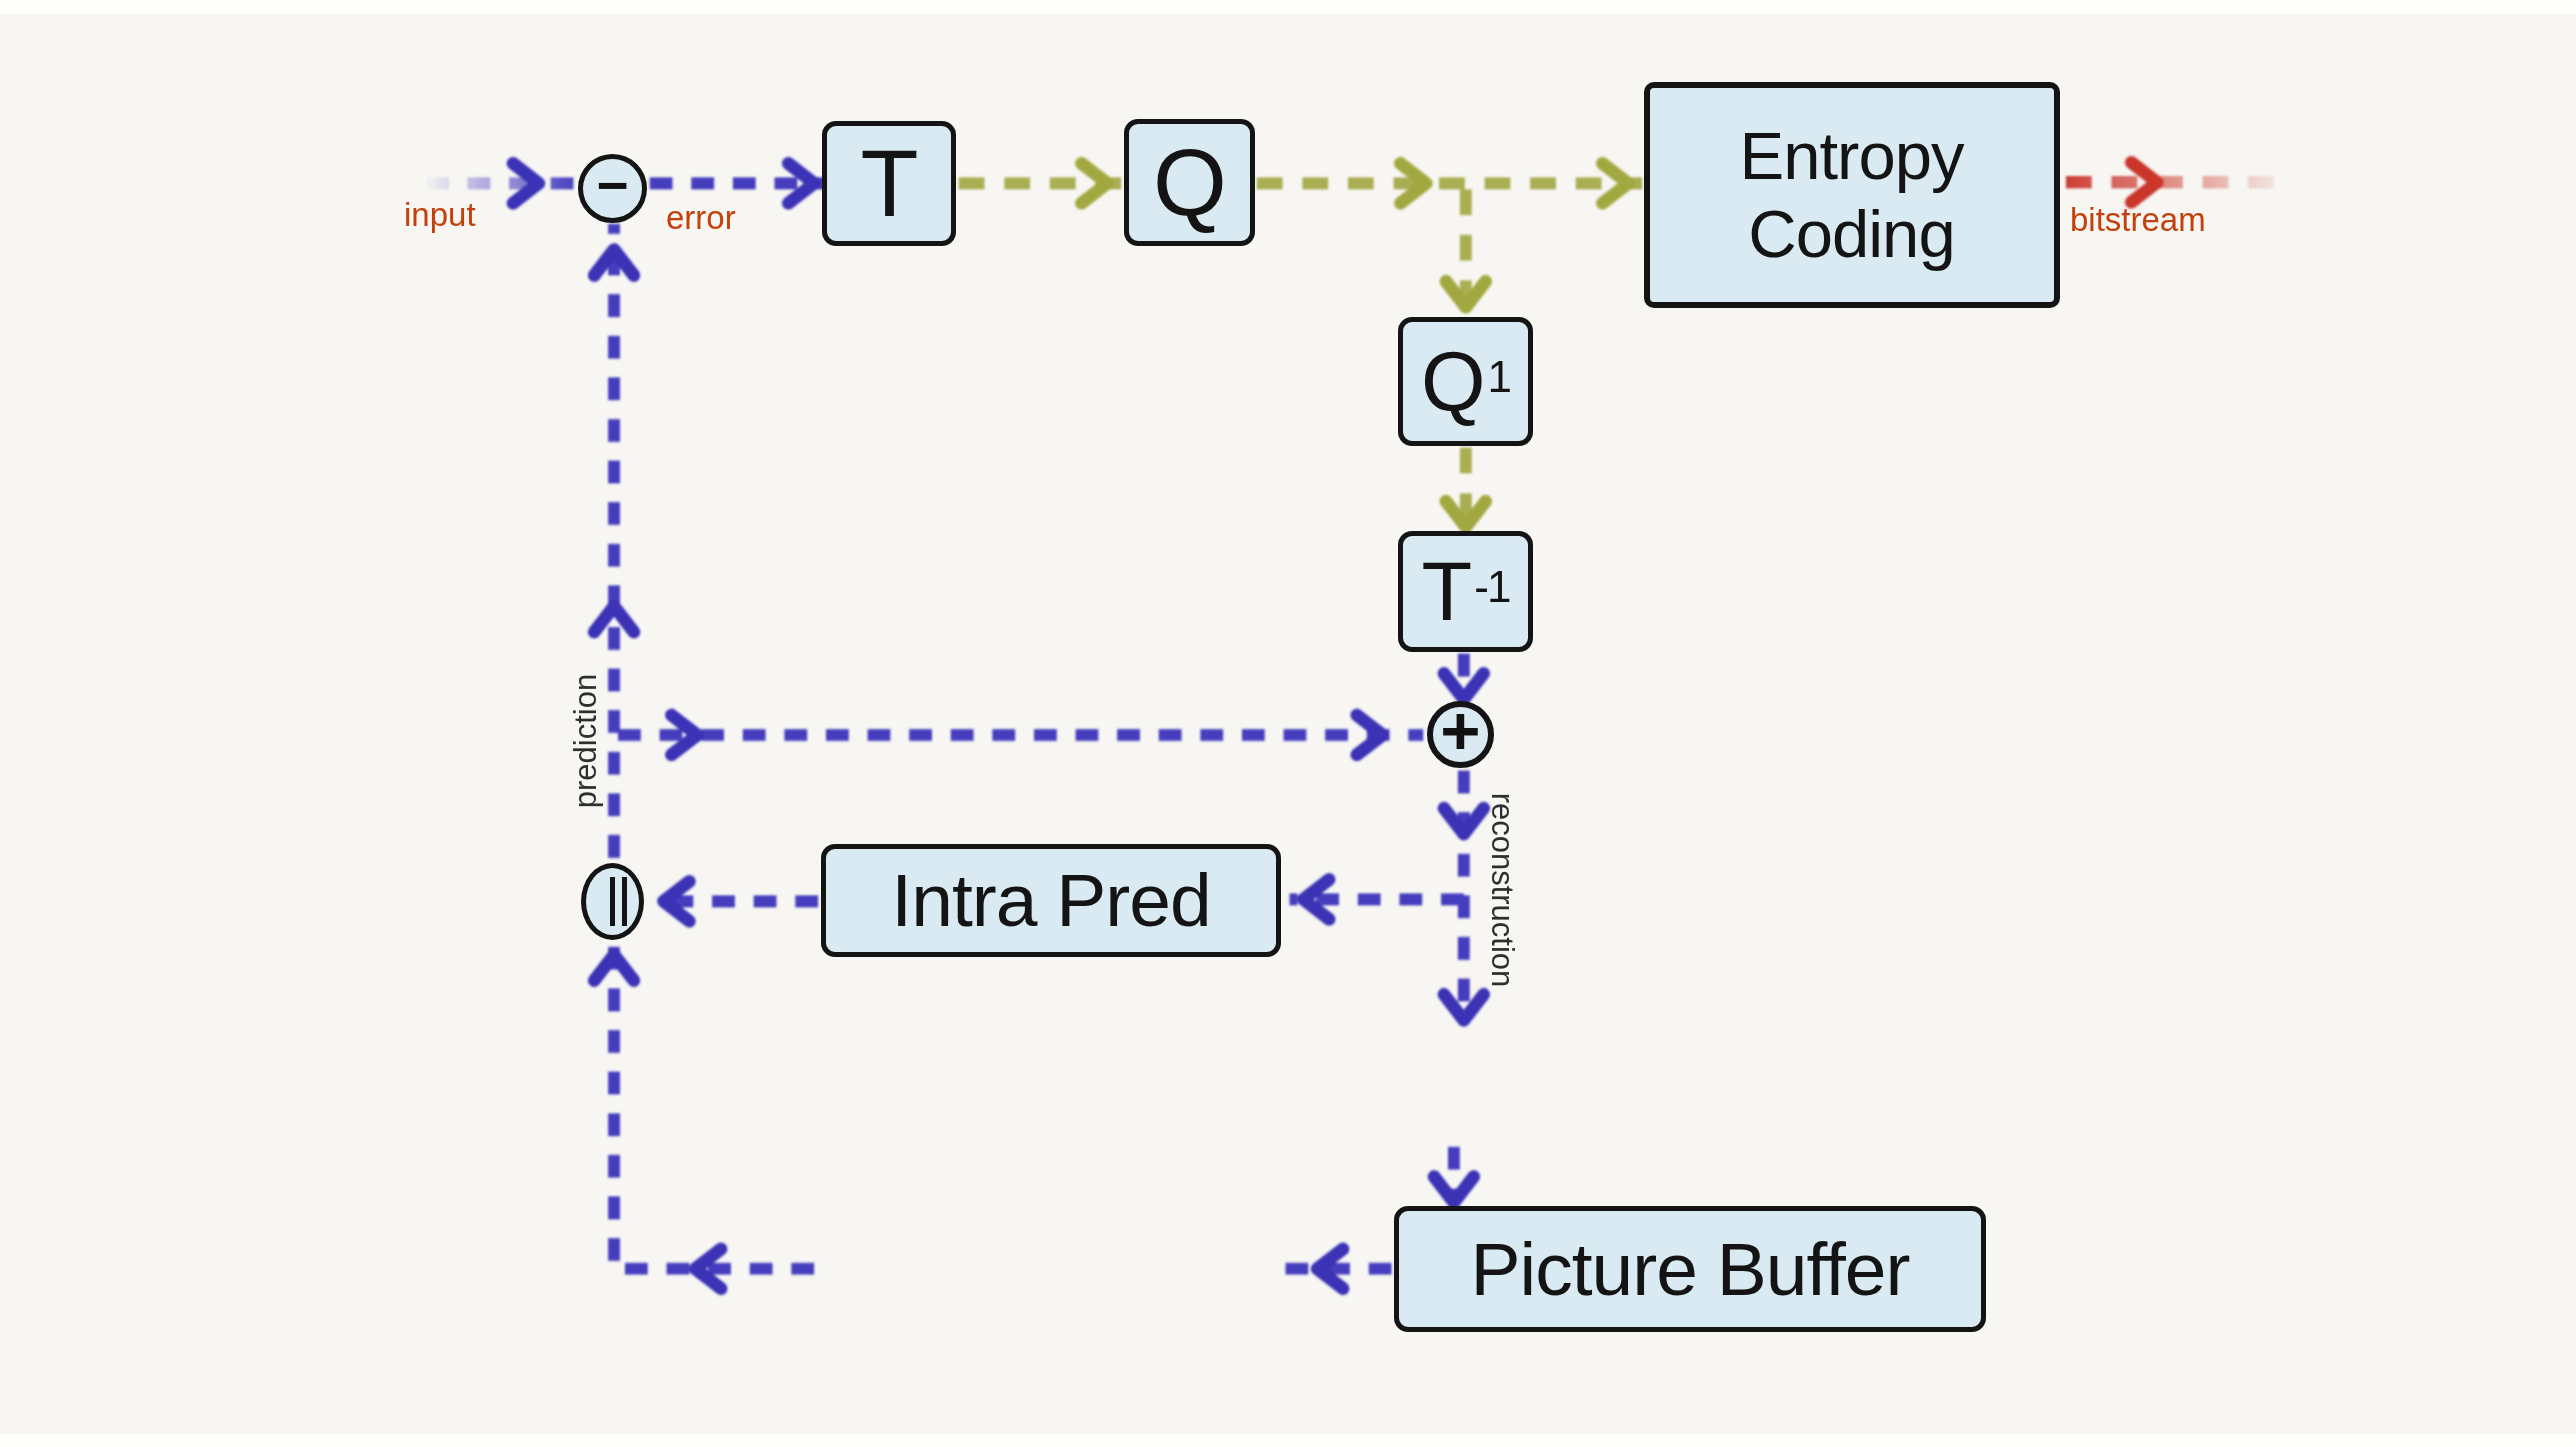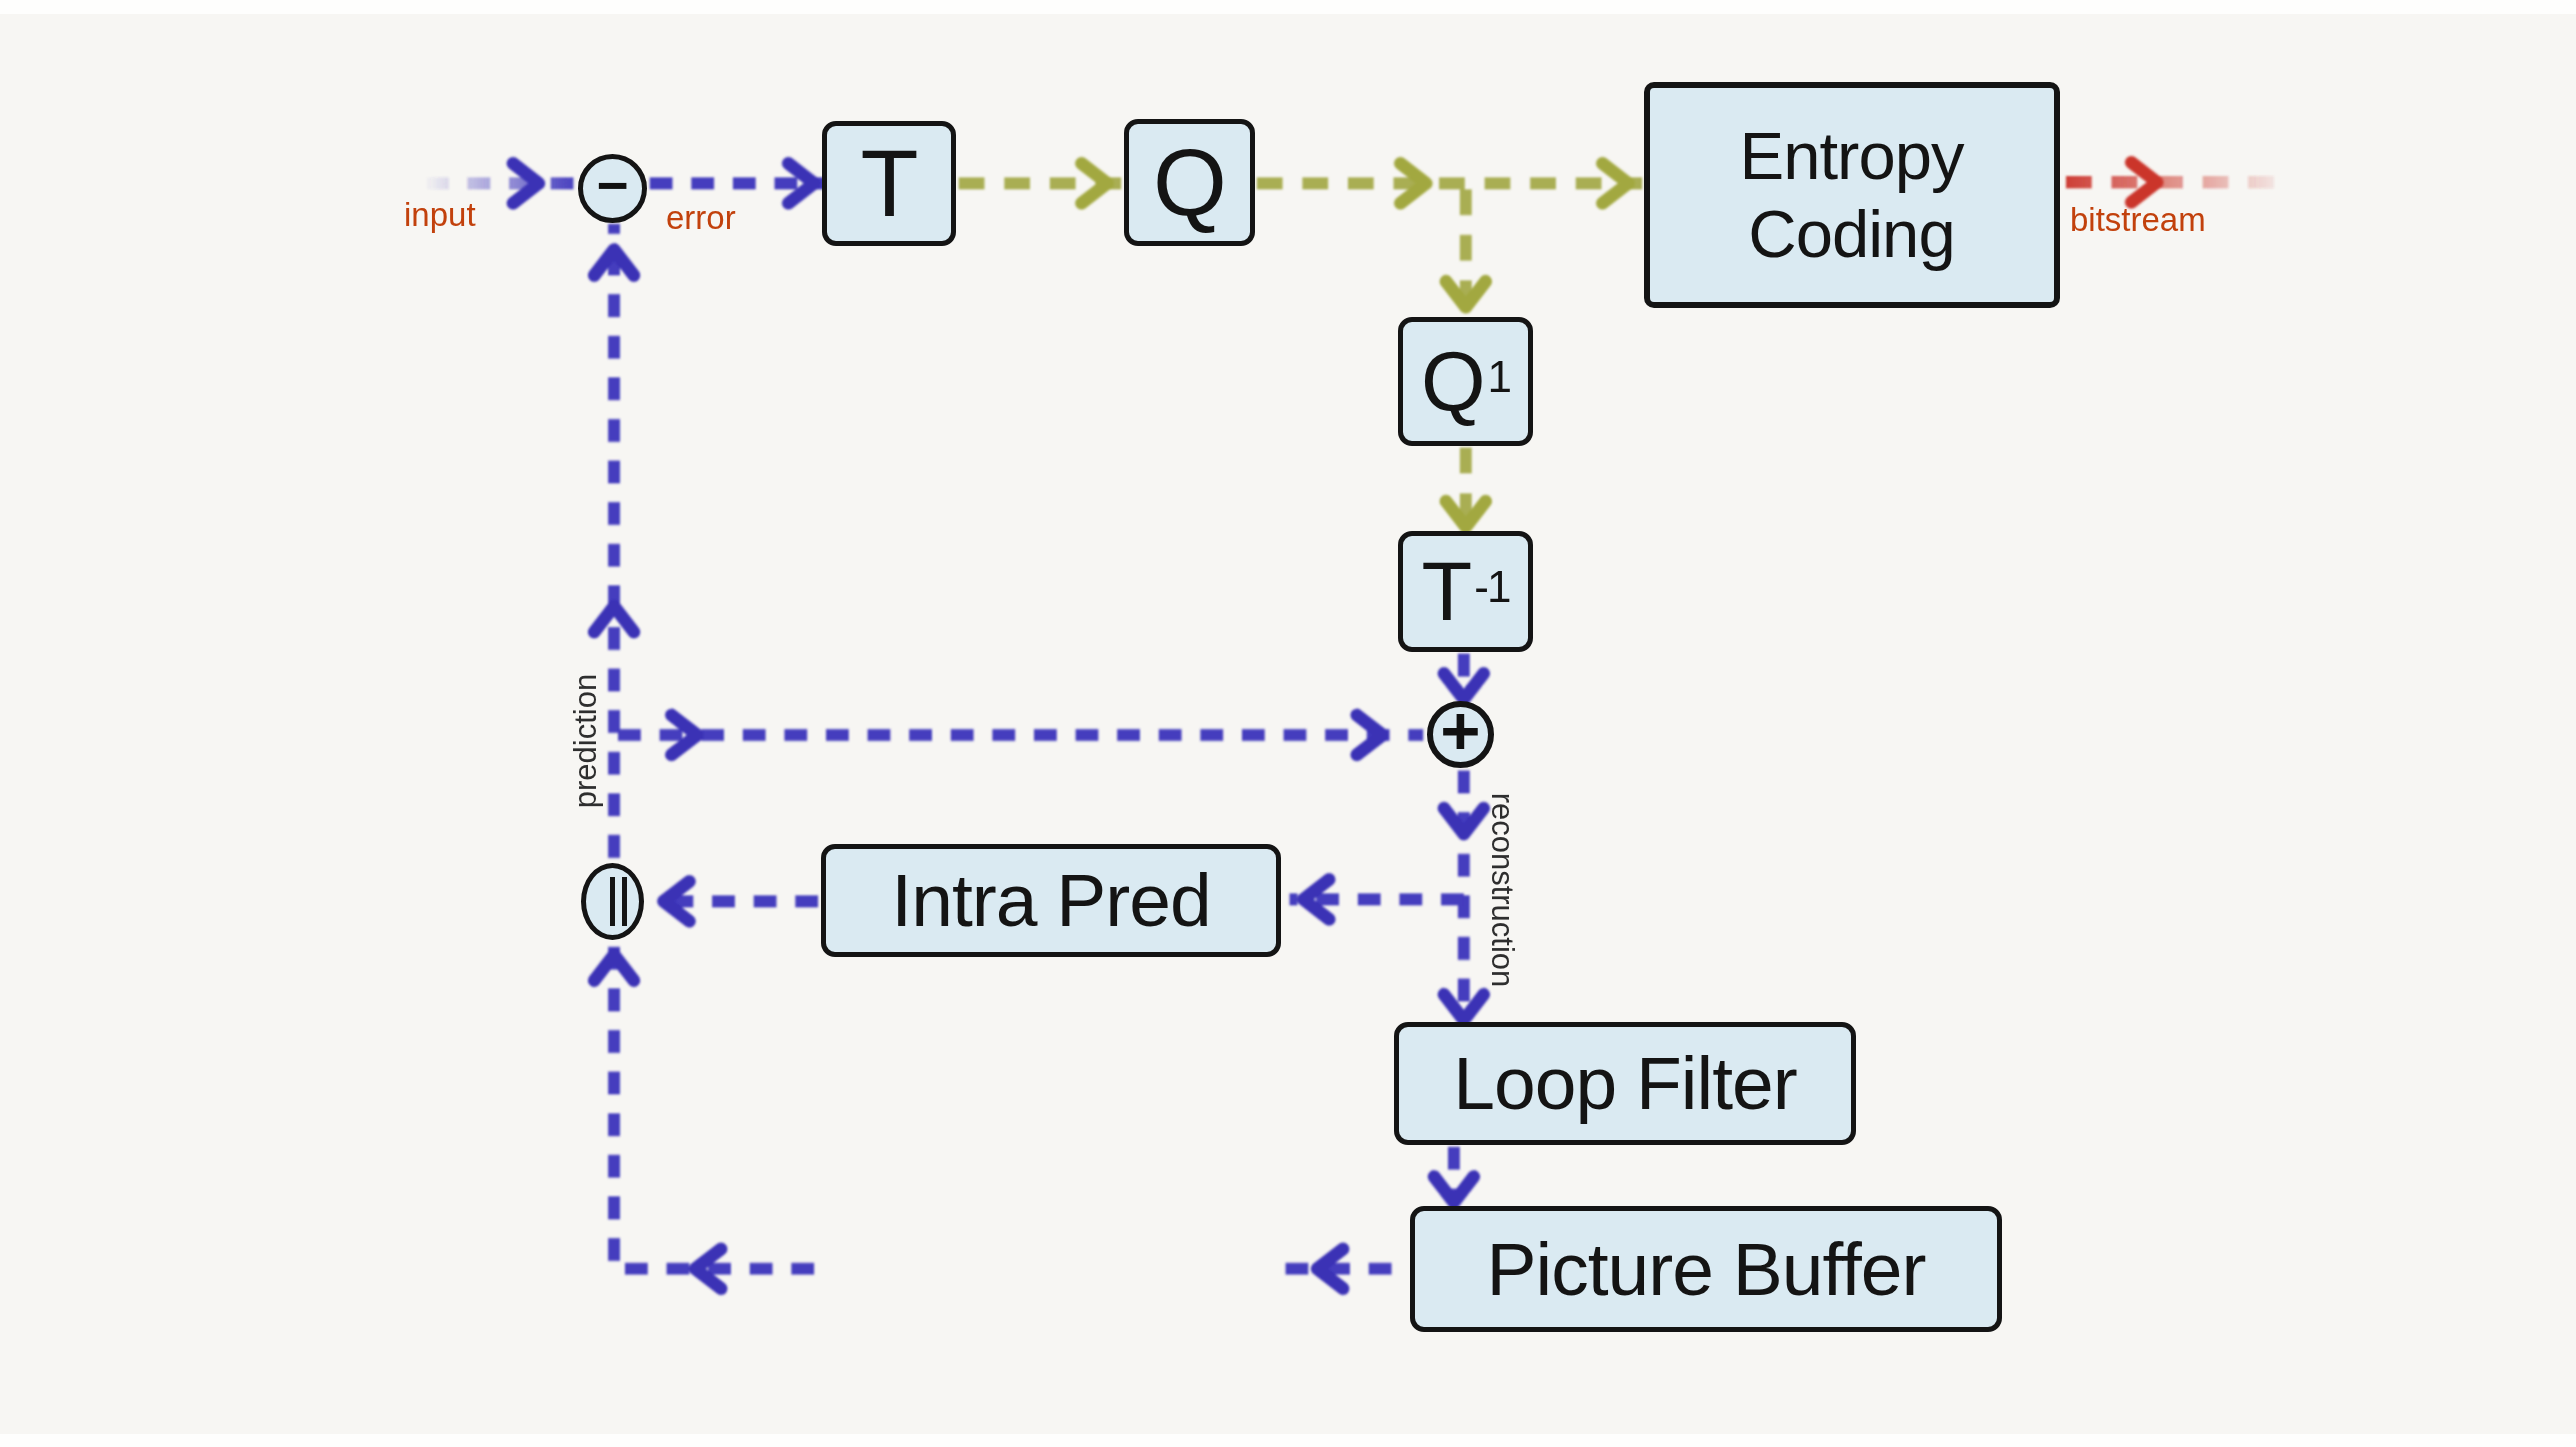--- a/index.html
+++ b/index.html
@@ -138,25 +138,22 @@
 
   <div class="block supgrp" style="left:1398px;top:531px;width:135px;height:121px;font-size:83px;">
     <span>T</span>
       <sup>-1</sup>
   </div>
 
   <div class="block" style="left:821px;top:844px;width:460px;height:113px;font-size:75px;">
     <span>Intra Pred</span>
   </div>
 
-  <div class="block" style="left:1394px;top:1022px;width:462px;height:123px;font-size:75px;">
-    <span>Loop Filter</span>
-  </div>
 
-  <div class="block" style="left:1394px;top:1206px;width:592px;height:126px;font-size:75px;margin-left:16px;">
+  <div class="block" style="left:1394px;top:1206px;width:592px;height:126px;font-size:75px;">
     <span>Picture Buffer</span>
   </div>
 
 
   <div class="junction" style="left:578px;top:154px;width:69px;height:69px;font-size:55px;padding-bottom:6px;">
     <span>−</span>
   </div>
 
   <div class="junction add" style="left:1427px;top:701px;width:67px;height:67px;font-size:69px;padding-bottom:8px;">
     <span>+</span>

